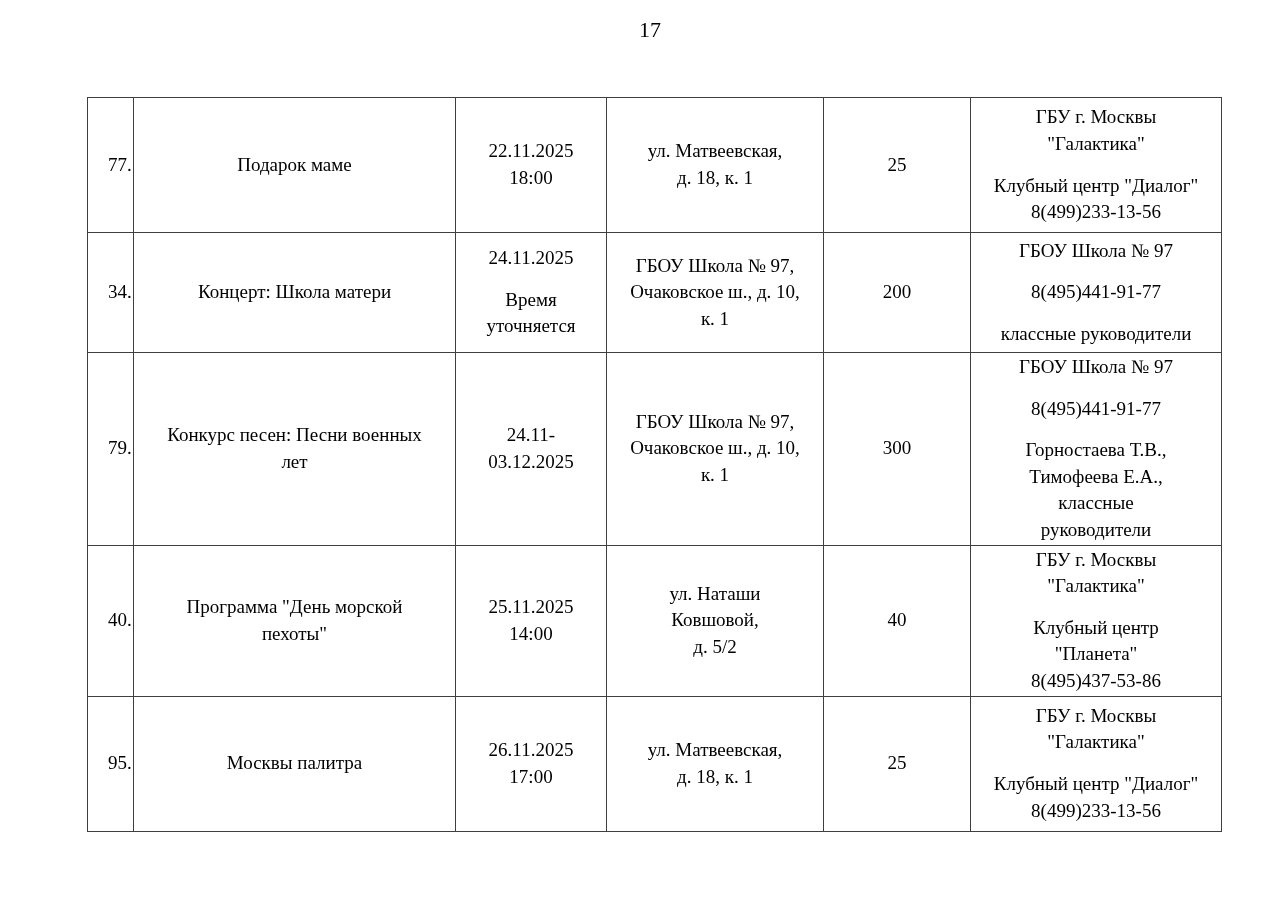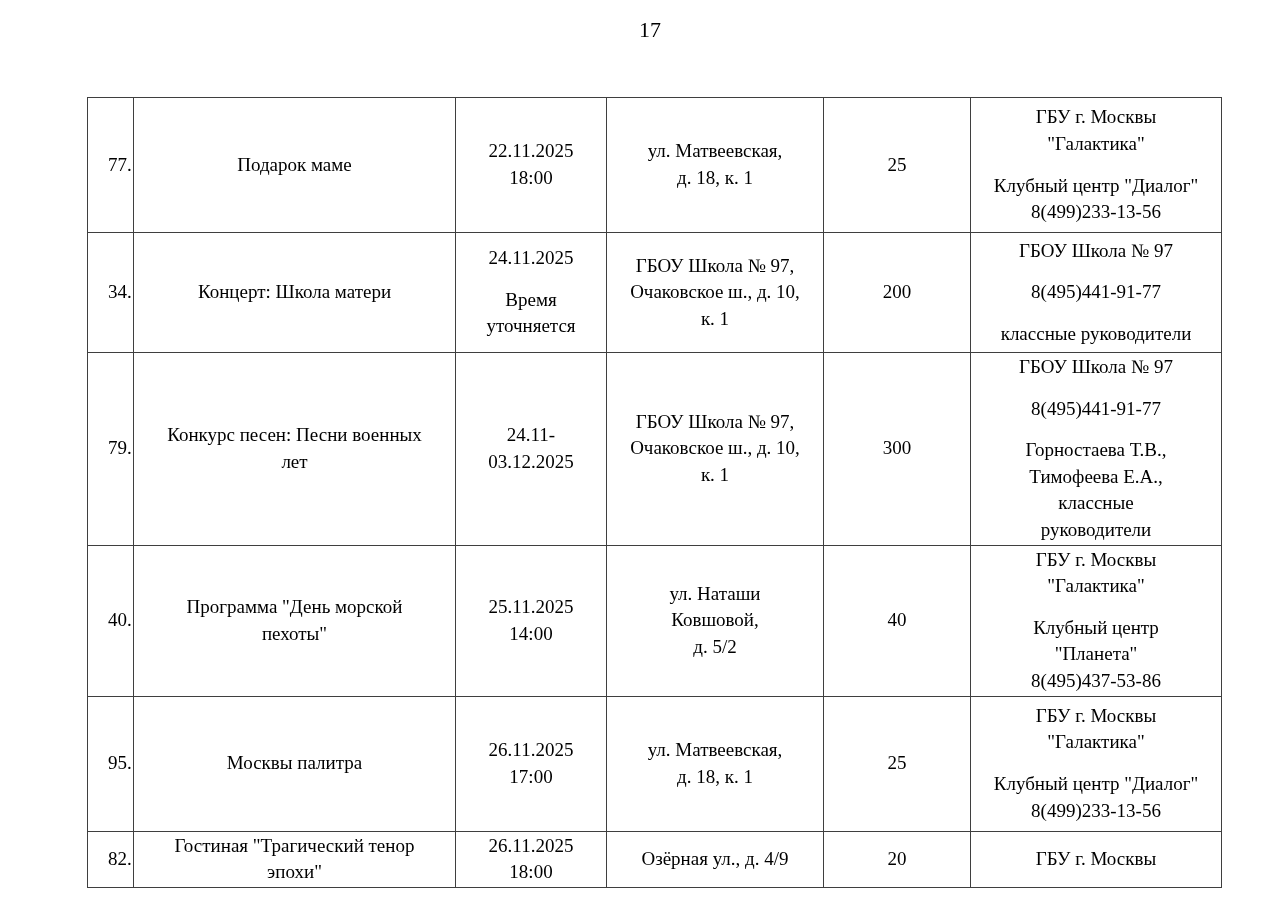--- a/index.html
+++ b/index.html
@@ -148,31 +148,15 @@
       <td>
         <div class="para">ул. Матвеевская,<br>д. 18, к. 1</div>
       </td>
       <td>25</td>
       <td>
         <div class="para">ГБУ г. Москвы<br>"Галактика"</div>
         <div class="para">Клубный центр "Диалог"<br>8(499)233-13-56</div>
       </td>
     </tr>
 
-    <tr class="rh56">
-      <td>82.</td>
-      <td>
-        <div class="para">Гостиная "Трагический тенор<br>эпохи"</div>
-      </td>
-      <td>
-        <div class="para">26.11.2025<br>18:00</div>
-      </td>
-      <td>
-        <div class="para">Озёрная ул., д. 4/9</div>
-      </td>
-      <td>20</td>
-      <td>
-        <div class="para">ГБУ г. Москвы</div>
-      </td>
-    </tr>
 
   </tbody>
 </table>
 
 </body></html>

